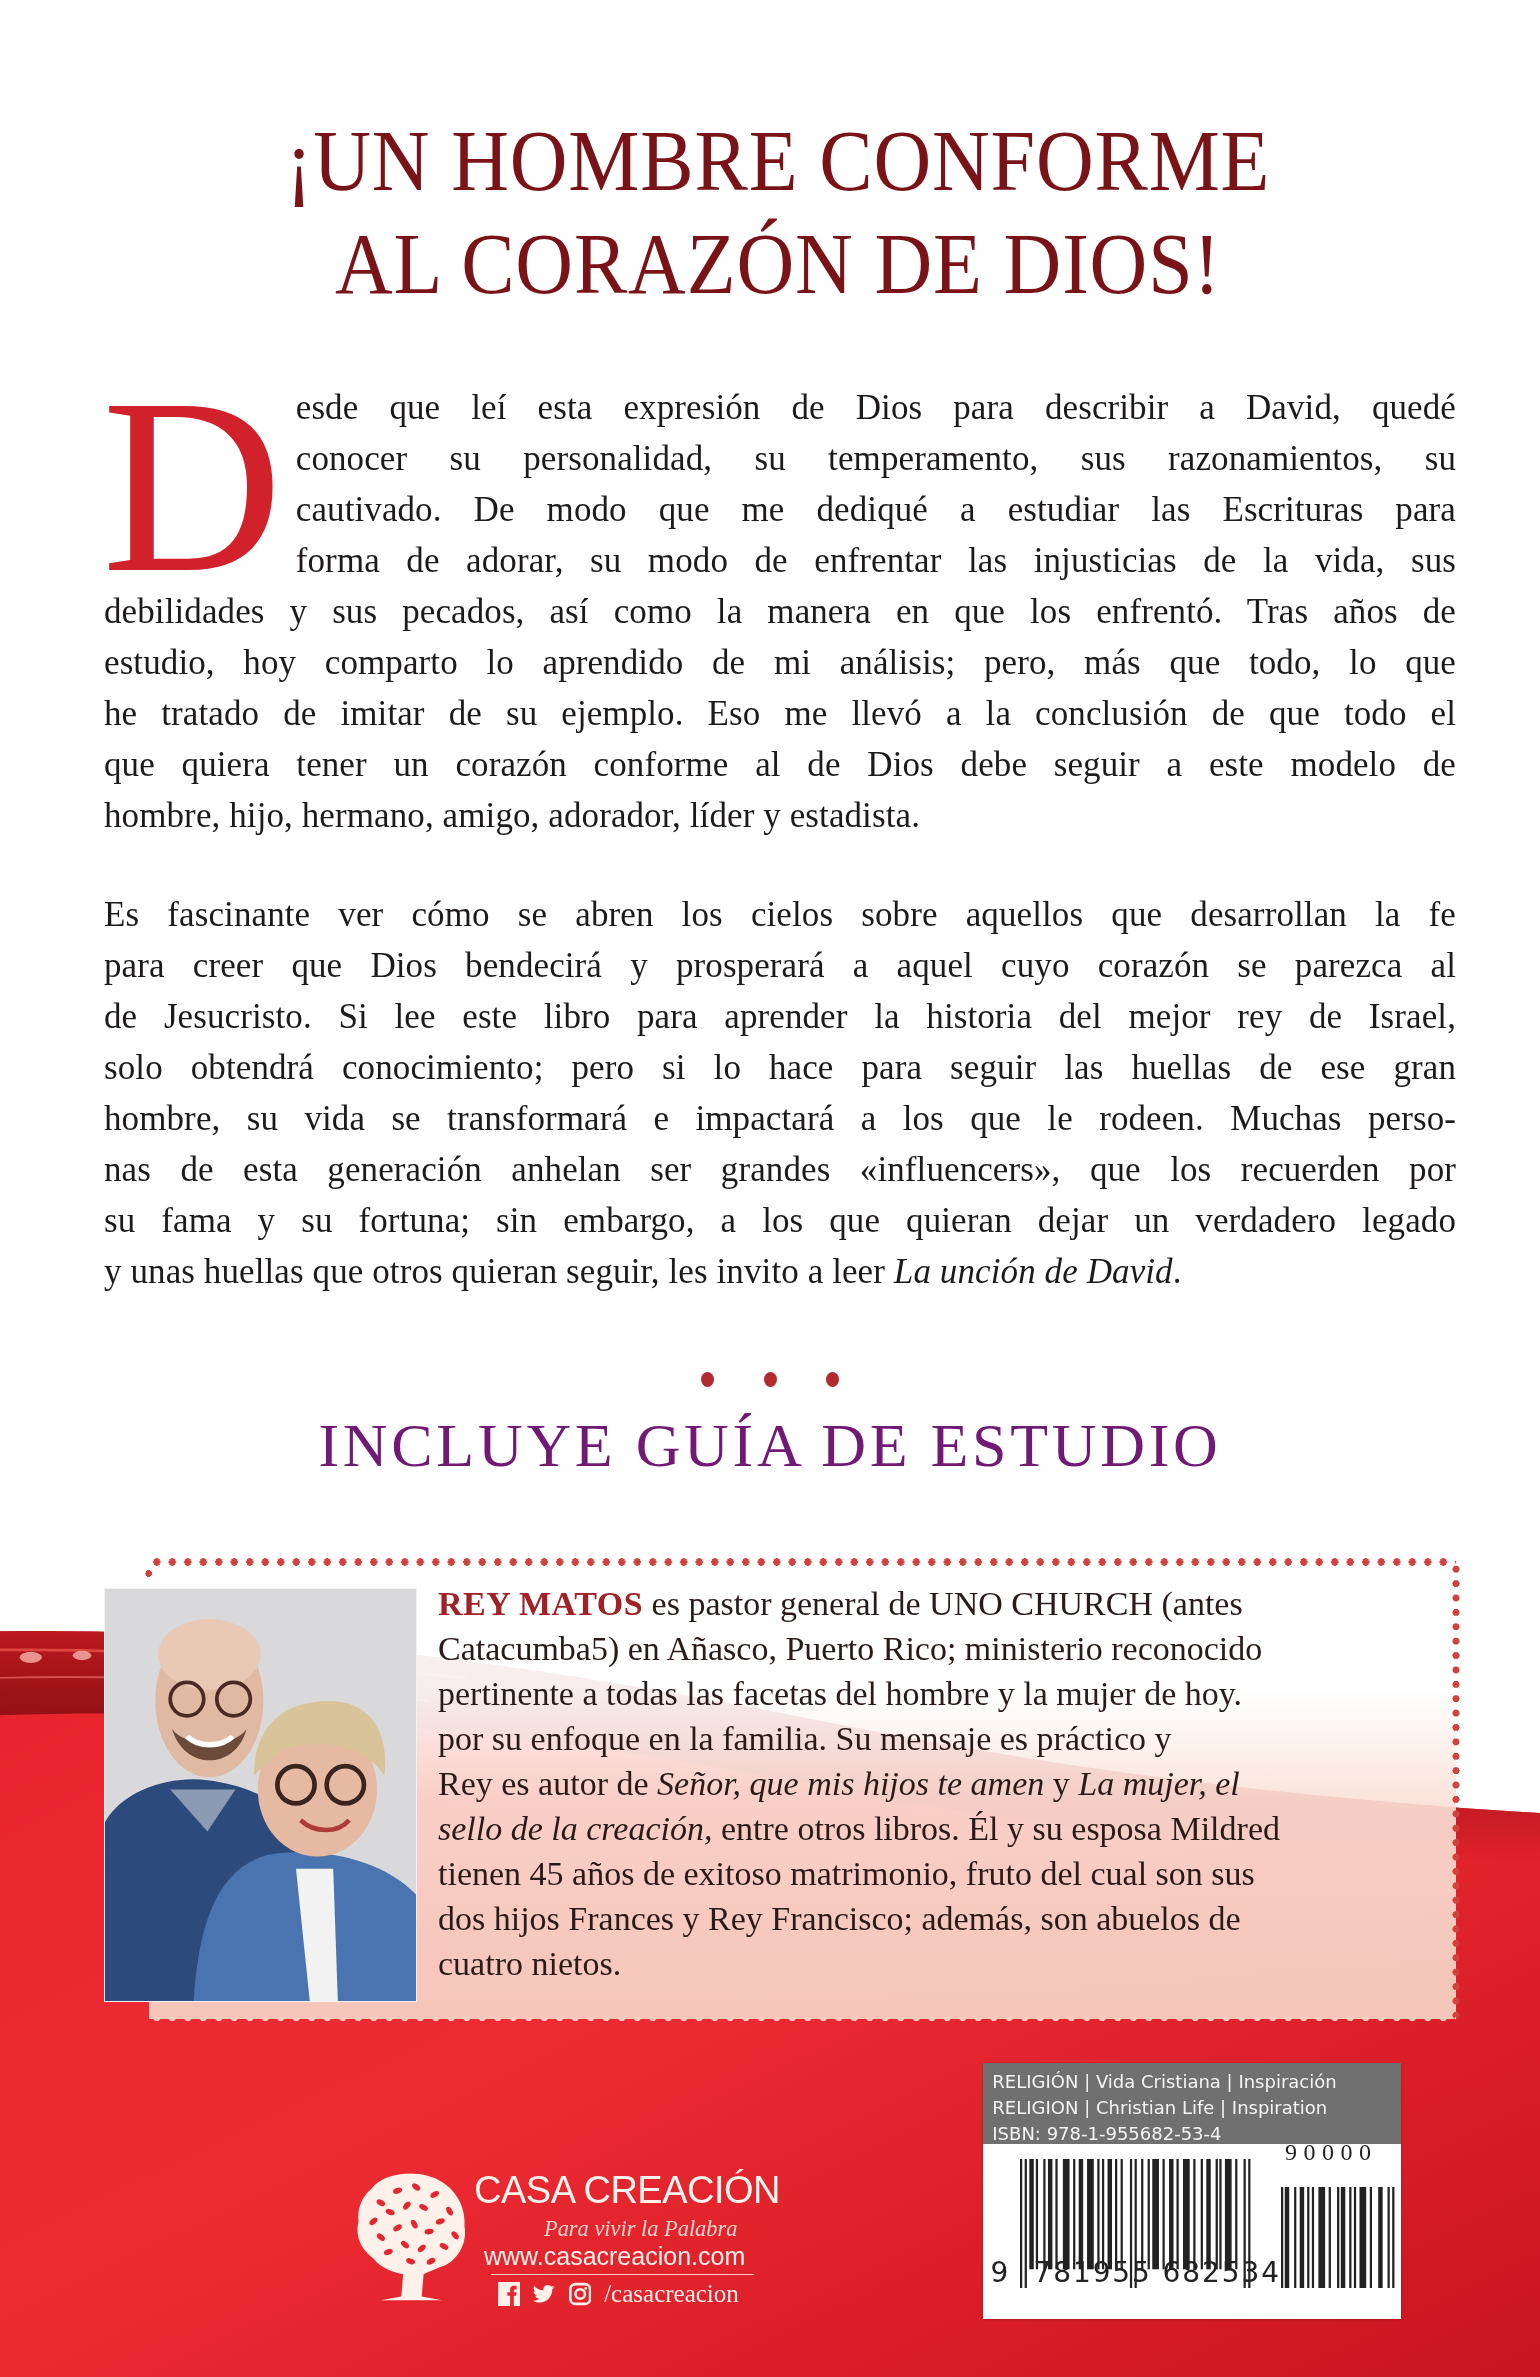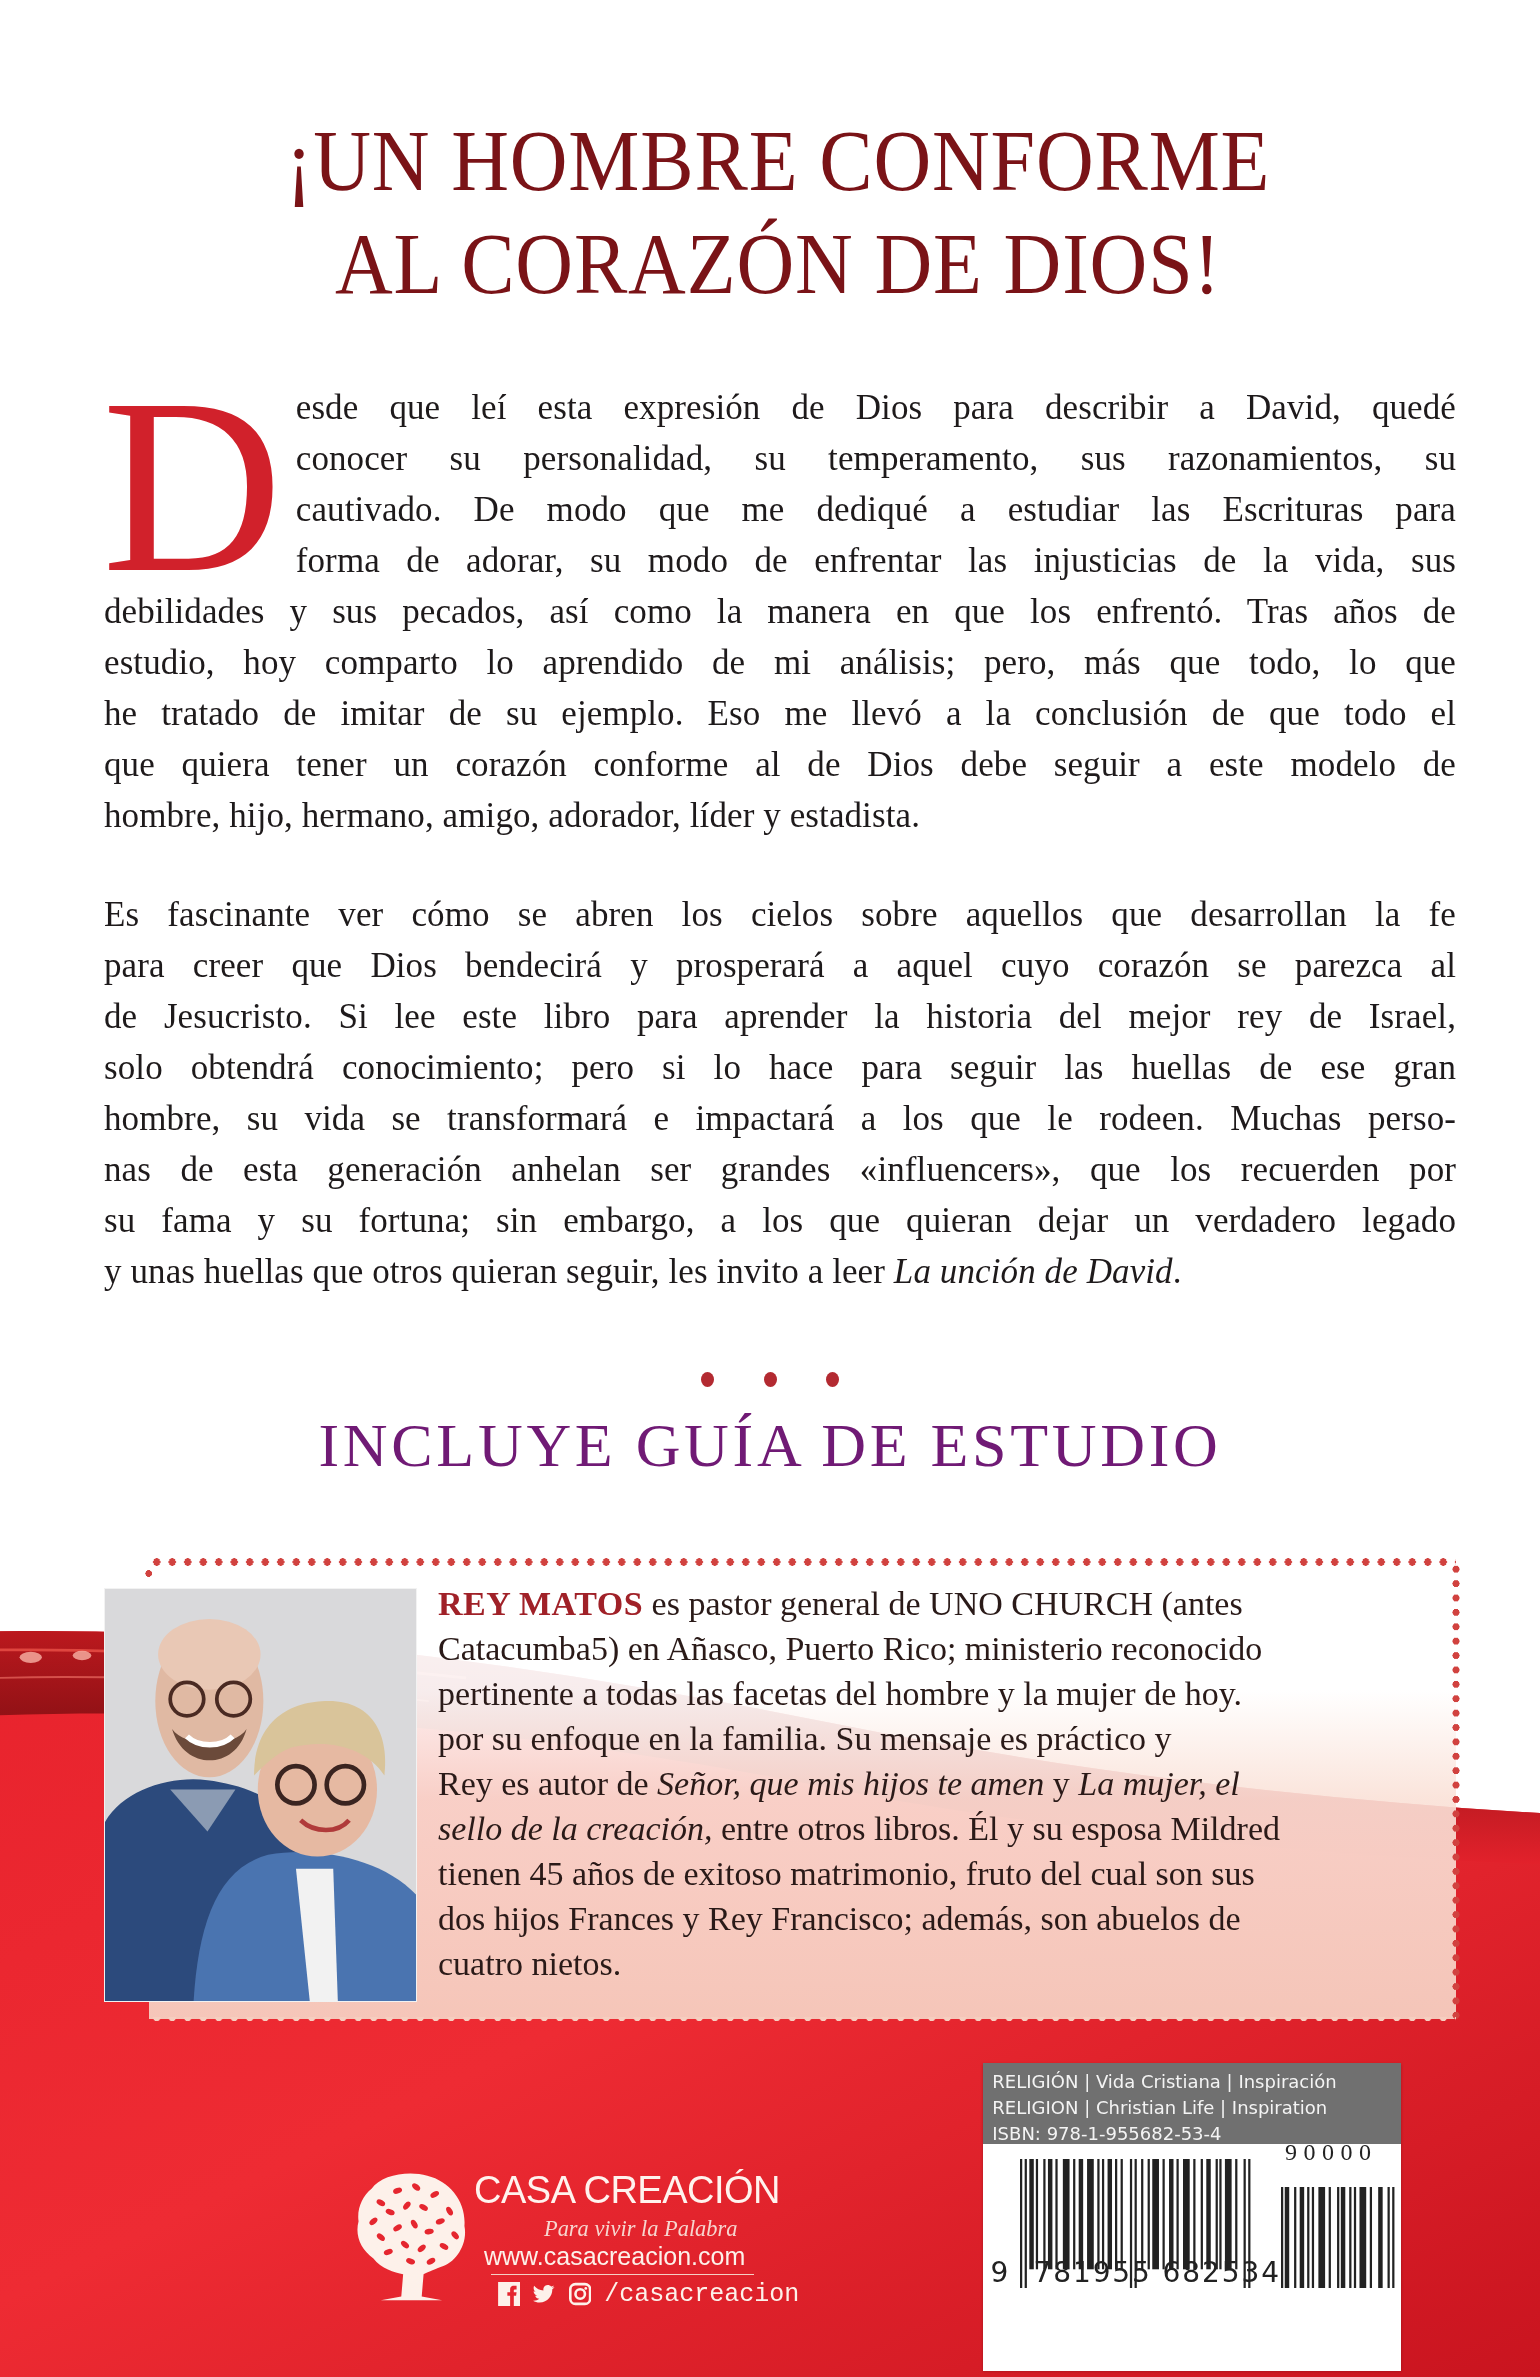--- a/index.html
+++ b/index.html
@@ -104,26 +104,26 @@
   }
   .publisher .url {
     position: absolute; left: 131px; top: 72px; font-family: "Liberation Sans", sans-serif;
     font-size: 25px; line-height: 28px; white-space: nowrap;
   }
   .publisher .divider {
     position: absolute; left: 138px; top: 104px; width: 263px; height: 1.4px; background: #f5cfc4;
   }
   .publisher .social {
     position: absolute; left: 145px; top: 110px; height: 28px; display: flex; align-items: center; gap: 13px;
-    font-family: Liberation Mono, monospace; font-size: 25px; white-space: nowrap;
+    font-family: Liberation Serif, serif; font-size: 25px; white-space: nowrap;
   }
   .social .ico { width: 22.4px; height: 24px; display: inline-block; }
   
   .barcode-box {
-    position: absolute; left: 983px; top: 2063px; width: 418px; height: 308px; z-index: 3;
+    position: absolute; left: 983px; top: 2063px; width: 418px; height: 256px; z-index: 3;
     background: #ffffff; box-shadow: 0 0.9px 2.8px rgba(0,0,0,0.25);
   }
   .barcode-box .category {
     background: #707070; color: #f4f4f4; height: 81px; box-sizing: border-box;
     padding: 5.6px 0 0 9.3px; font-family: "DejaVu Sans", sans-serif; font-size: 18px; line-height: 26px;
   }
   .barcode-box .category .cat-line { display: block; white-space: nowrap; }
   .barcode-box .bars-main { position: absolute; left: 37px; top: 96px; width: 231px; height: 129px; }
   .barcode-box .bars-addon { position: absolute; left: 298px; top: 124px; width: 114px; height: 101px; }
   .barcode-box .digits {

